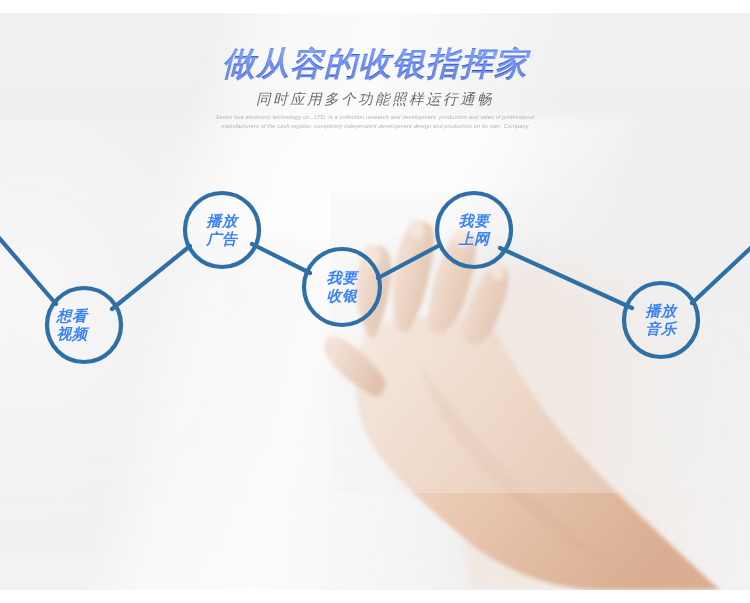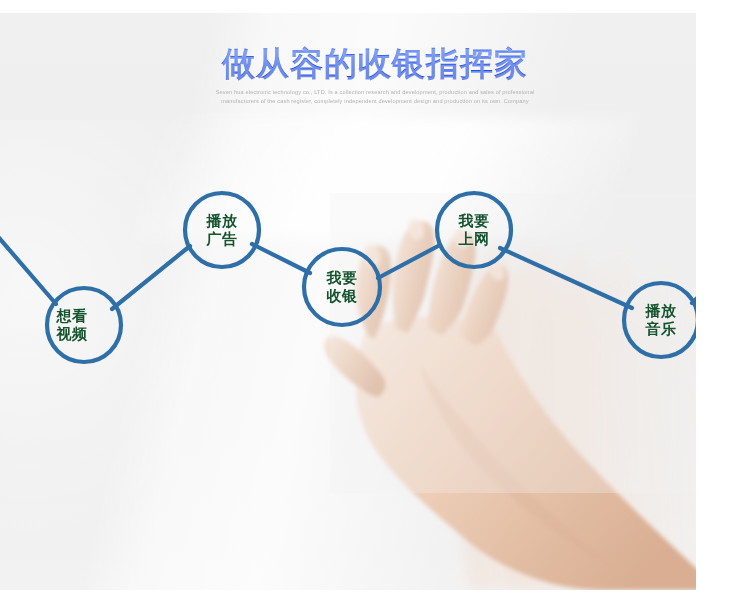--- a/index.html
+++ b/index.html
@@ -5,23 +5,24 @@
 <style>
   * { margin:0; padding:0; box-sizing:border-box; }
   html, body {
     width:750px; height:603px;
     background:#ffffff;
     font-family:"DejaVu Sans","Liberation Sans",sans-serif;
     overflow:hidden;
   }
   #stage {
     position:relative;
-    width:696px; height:603px;
+    width:750px; height:603px;
     background:#ffffff;
     overflow:hidden;
+    font-style:italic;
   }
 
   
   .bg-panel{
     position:absolute;
     left:0; top:13px;
     width:750px; height:577px;
     background:
       linear-gradient(103deg,
         rgba(255,255,255,0) 0%,
@@ -97,21 +98,21 @@
   
   .diagram{
     position:absolute;
     left:0; top:0; width:750px; height:603px;
     z-index:4; pointer-events:none;
   }
   .node-label{
     position:absolute;
     z-index:5;
     text-align:right;
-    color:#14532d;
+    color:#3b82f6;
     font-weight:bold;
     font-size:15px;
     line-height:18px;
     letter-spacing:.5px;
     white-space:nowrap;
     transform:translate(-50%,-50%);
     text-shadow:0 0 2px rgba(255,255,255,.75);
   }
   .node-label span{ display:block; }
 
@@ -220,20 +221,21 @@
       <ellipse cx="416" cy="216" rx="8" ry="11" fill="#f7e3d6" opacity=".8" transform="rotate(-16 416 216)"></ellipse>
       <ellipse cx="461" cy="226" rx="7.5" ry="10" fill="#f7e3d6" opacity=".8" transform="rotate(-22 461 226)"></ellipse>
       <ellipse cx="497" cy="259" rx="6.5" ry="9" fill="#f7e3d6" opacity=".8" transform="rotate(-30 497 259)"></ellipse>
     </g>
 
     <rect x="330" y="180" width="430" height="300" fill="#f2f2f2" opacity=".30"></rect>
   </svg>
 
   <div class="header">
     <div class="title">做从容的收银指挥家</div>
+    <div class="subtitle">同时应用多个功能照样运行通畅</div>
     <div class="eng">Seven hua electronic technology co., LTD. Is a collection research and development, production and sales of professional manufacturers of the cash register, completely independent development design and production on its own. Company</div>
   </div>
 
   <svg class="diagram" viewBox="0 0 750 603">
     <g stroke="#2f6fa8" stroke-width="4.2" fill="none" stroke-linecap="round">
       <path d="M-6 232 L 56 304"></path>
       <path d="M112 309 L 190 246"></path>
       <path d="M252 244 L 310 273"></path>
       <path d="M378 278 L 440 245"></path>
       <path d="M500 248 L 632 308"></path>

